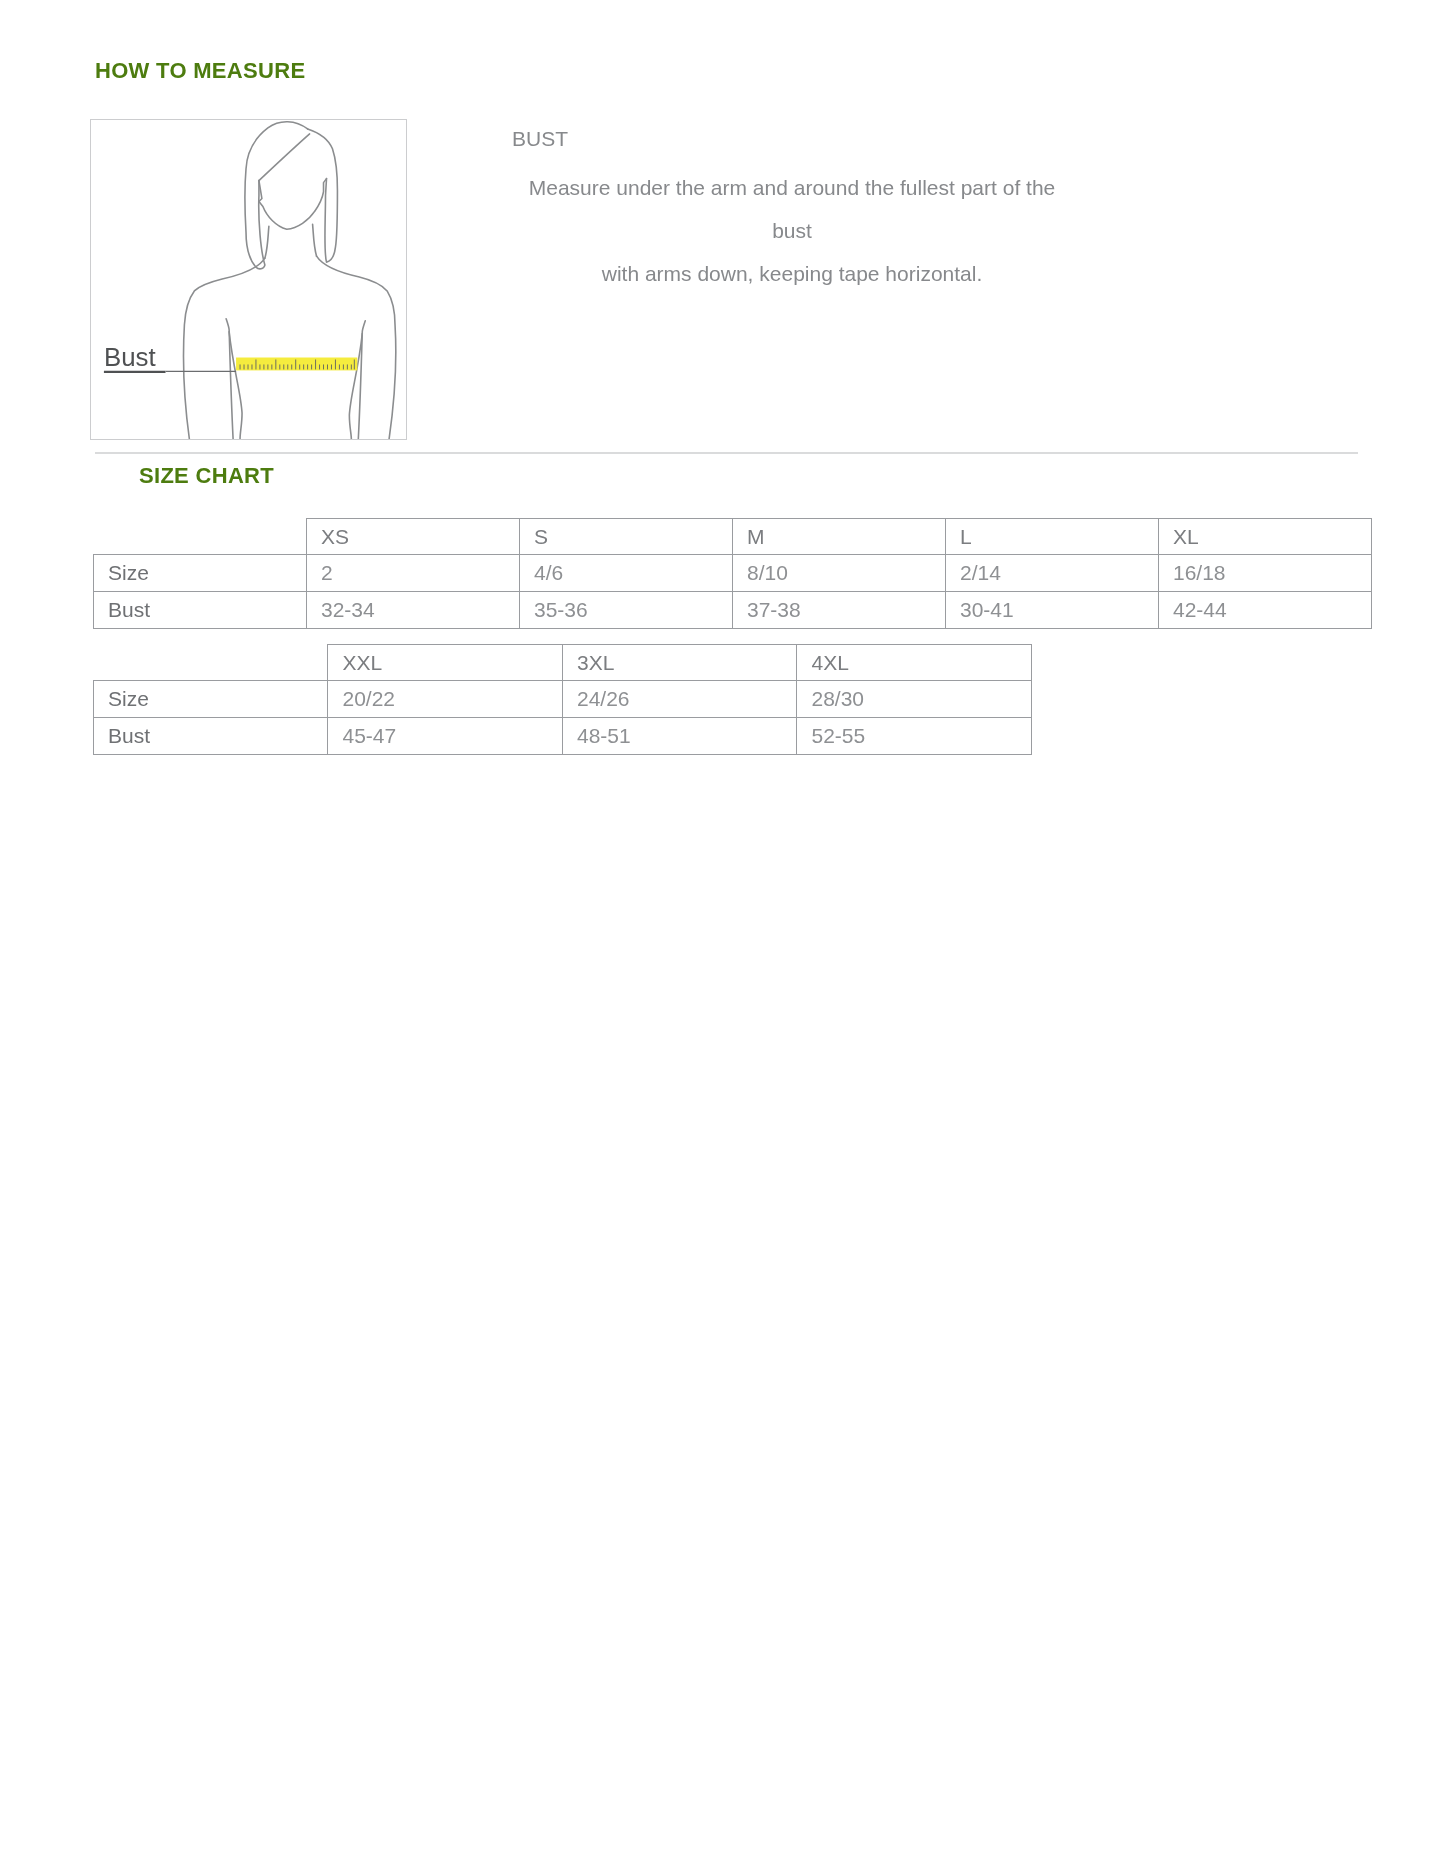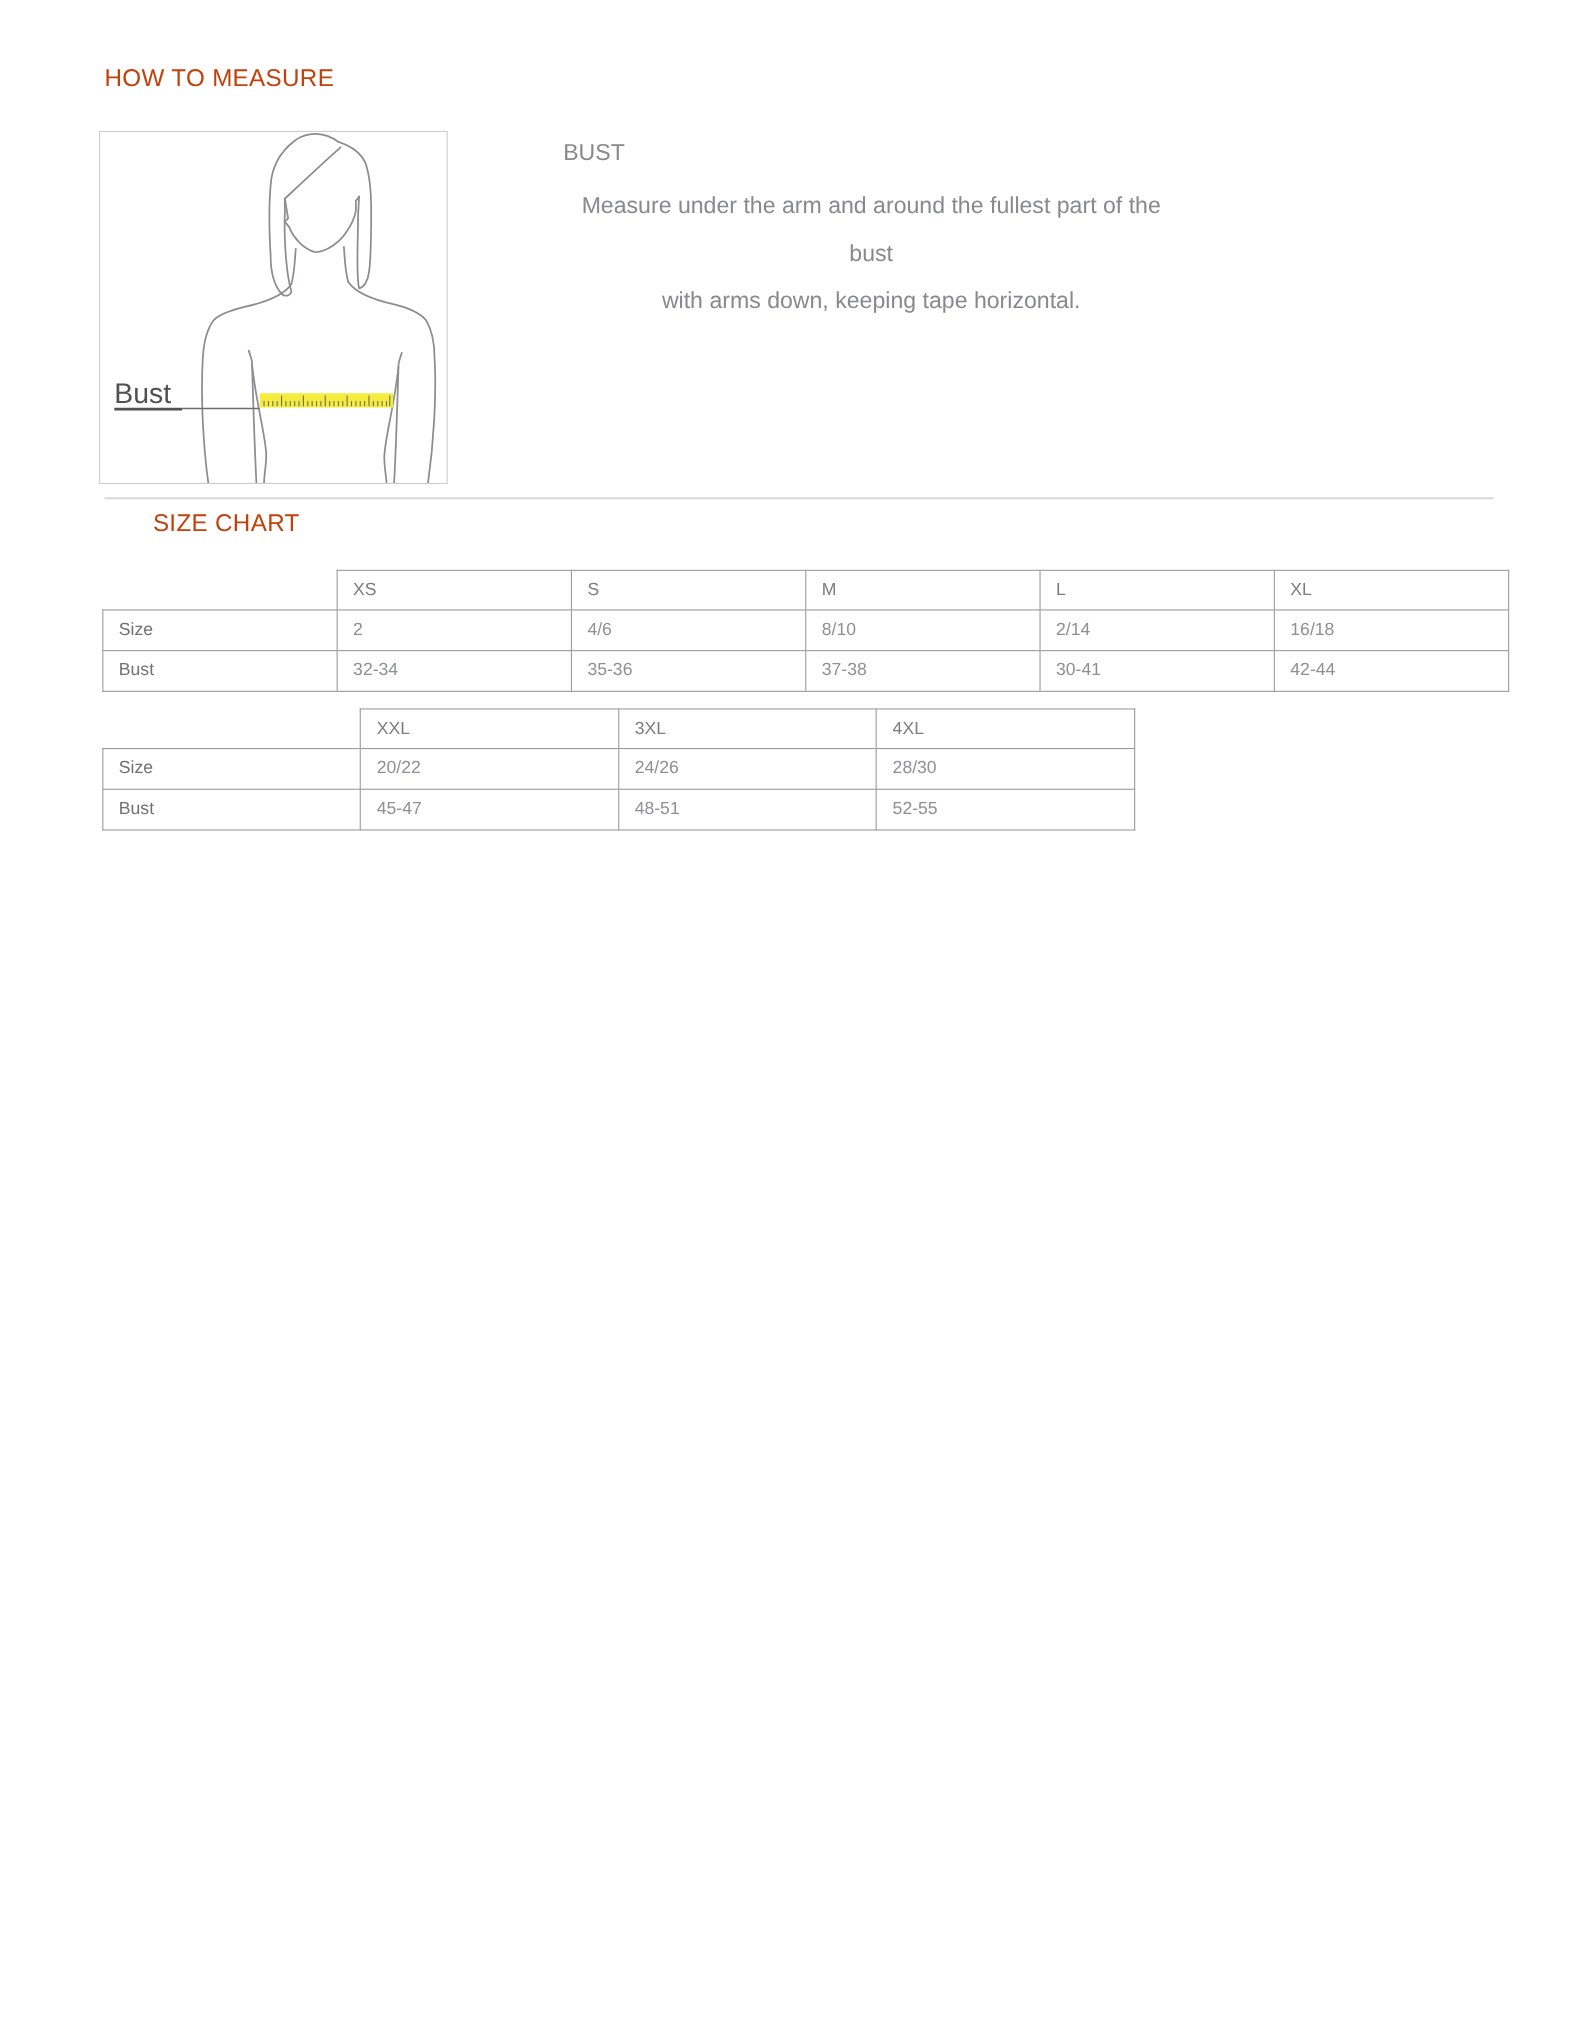--- a/index.html
+++ b/index.html
@@ -7,22 +7,22 @@
     position:relative;
     width:1445px;
     height:1858px;
     background:#ffffff;
     font-family:"Liberation Sans", sans-serif;
     overflow:hidden;
   }
   .section-heading{
     position:absolute;
     font-size:22px;
-    font-weight:400;
-    color:#c2410c;
+    font-weight:700;
+    color:#4d7c0f;
     letter-spacing:.3px;
   }
   #how-to-measure-heading{left:95px;top:58px;}
   #size-chart-heading{left:95px;top:463px;margin-left:44px;}
 
   .figure-box{
     position:absolute;
     left:90px;top:119px;
     width:317px;height:321px;
     border:1px solid #cccdcf;
@@ -54,21 +54,21 @@
 
   table.size-table{
     position:absolute;
     border-collapse:collapse;
     table-layout:fixed;
   }
   #size-table-1{left:93px;top:518px;width:1278px;}
   #size-table-2{left:93px;top:644px;width:939px;}
   table.size-table th, table.size-table td{
     border:1px solid #9a9ca0;
-    font-size:16px;
+    font-size:21px;
     font-weight:400;
     text-align:left;
     vertical-align:middle;
     padding:0 6px 0 14px;
     height:36px;
     box-sizing:border-box;
     overflow:hidden;
     white-space:nowrap;
   }
   table.size-table tr.body-row th, table.size-table tr.body-row td{height:37px;}

